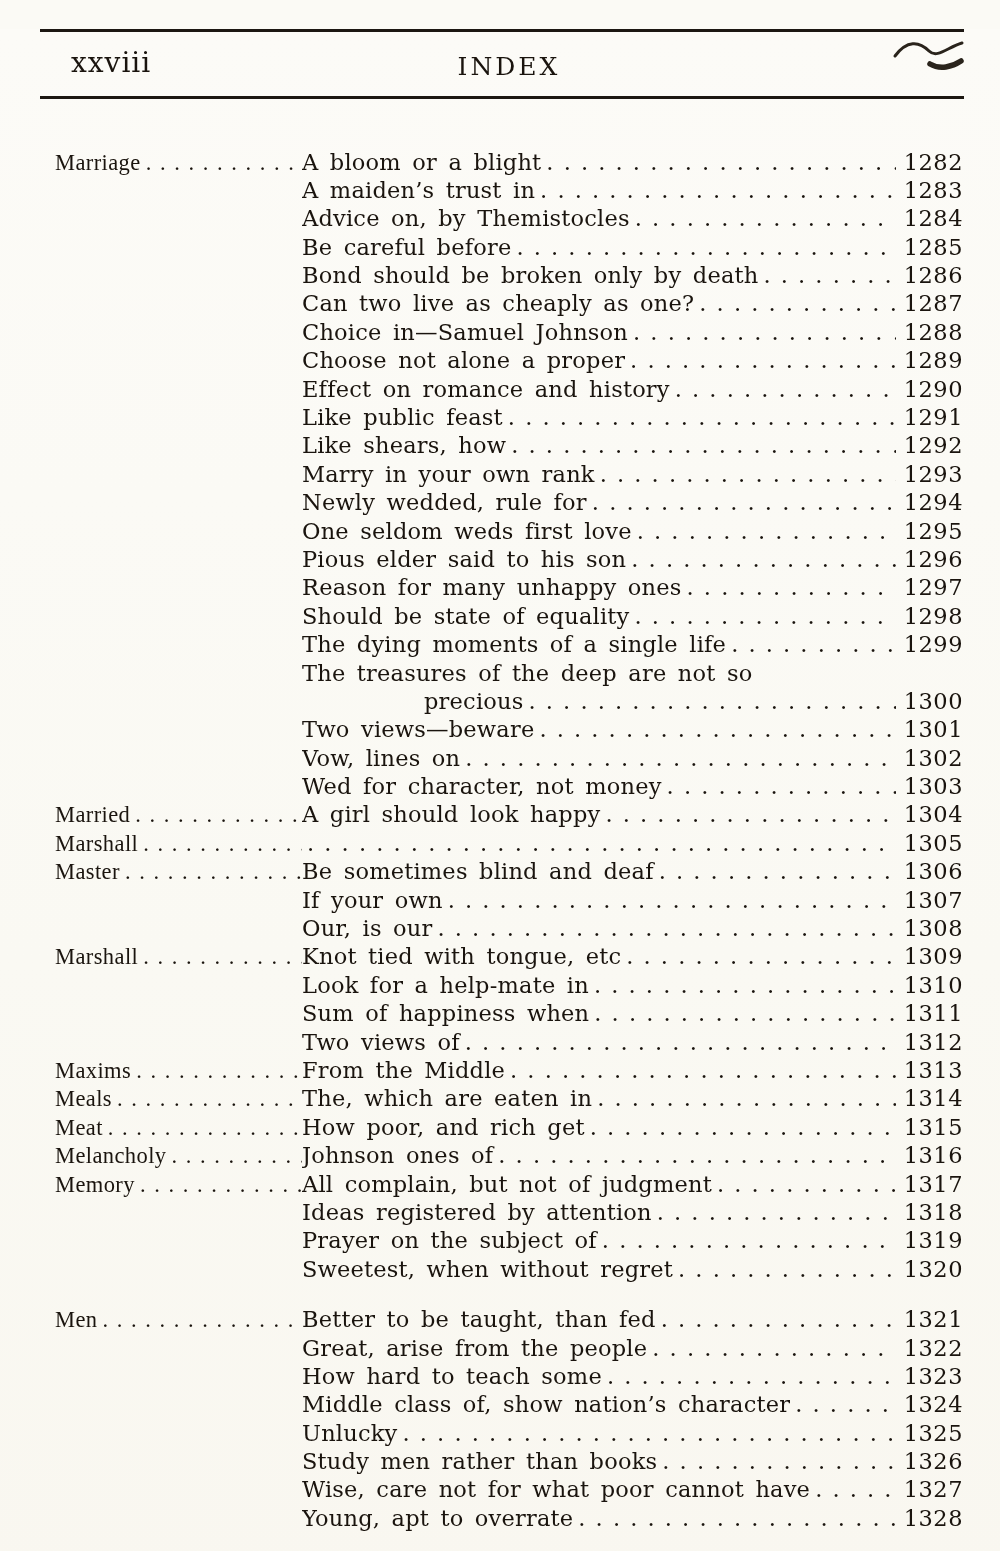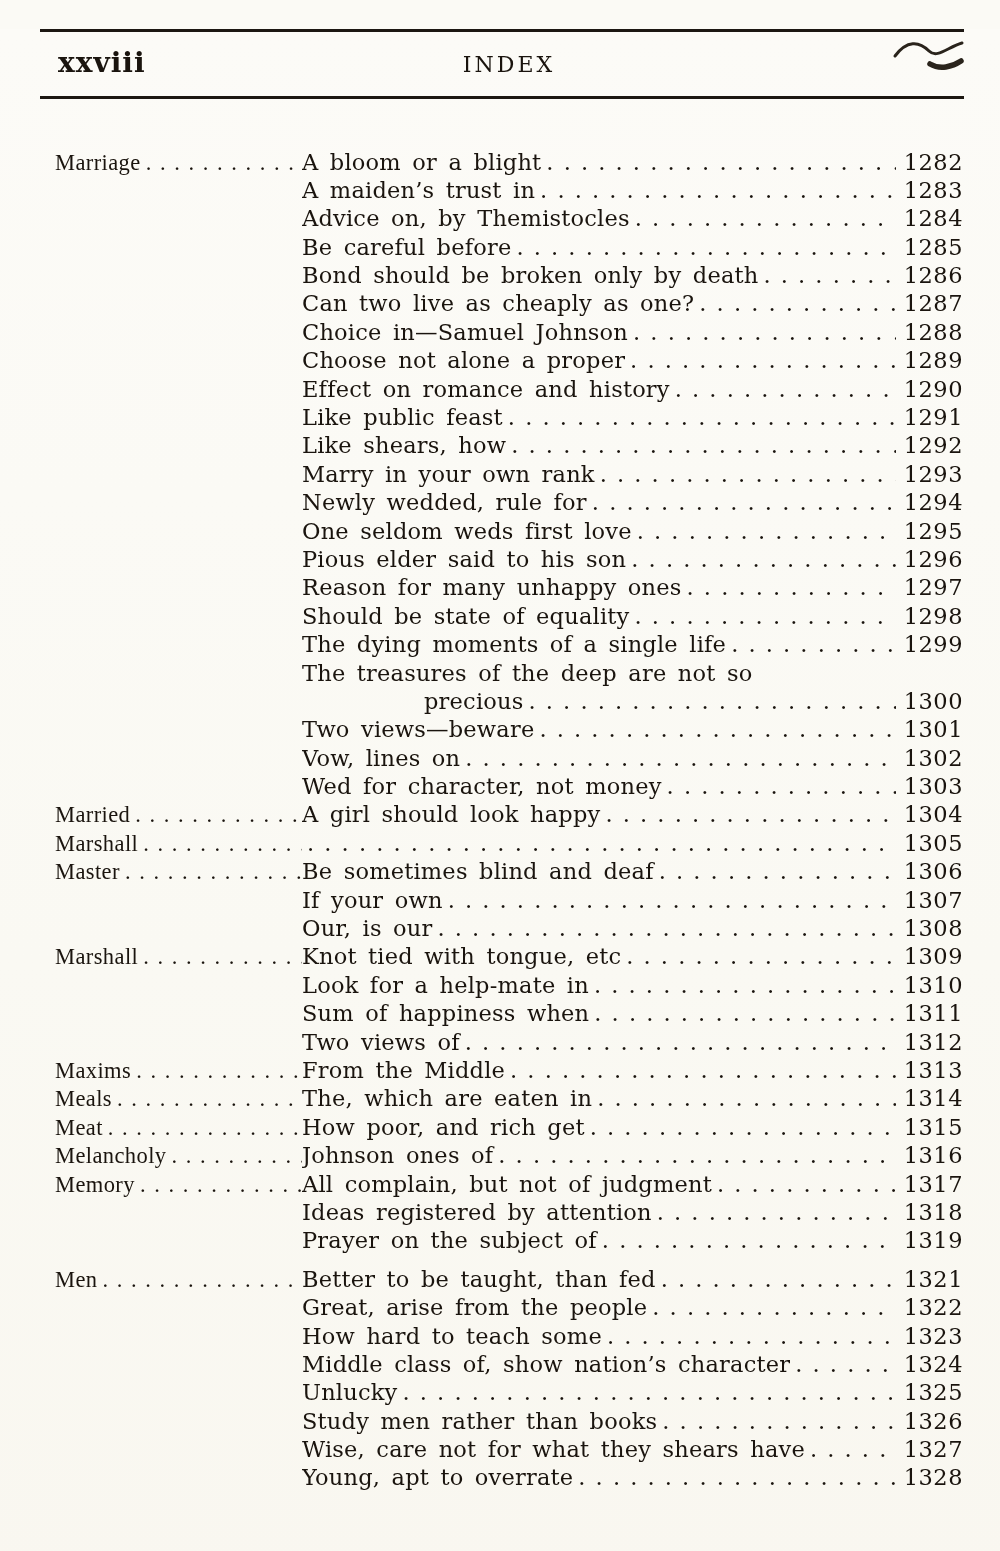--- a/index.html
+++ b/index.html
@@ -24,38 +24,38 @@
     width: 924px;
     background: #1c1712;
   }
   .rule-top { margin-top: 29px; height: 3px; }
   .rule-mid { height: 2.5px; }
   .head-row {
     position: relative;
     height: 64px;
   }
   .folio {
-    position: absolute; left: 3px; top: 14px;
-    font-size: 28px; letter-spacing: 1px; font-weight: bold;
+    position: absolute; left: 16px; top: 14px;
+    font-size: 28px; letter-spacing: 1px;
   }
   .head-title {
     position: absolute; left: 50%; top: 20px;
     transform: translateX(-50%);
-    font-size: 22px; letter-spacing: 3px;
+    font-size: 25px; letter-spacing: 3px;
   }
   #index-rows { margin-top: 49px; }
   .row {
     display: flex;
     align-items: baseline;
     height: 28.4px;
     line-height: 28.4px;
     font-size: 22.5px;
     white-space: nowrap;
   }
-  .row.gap-before { margin-top: 10px; }
+  .row.gap-before { margin-top: 22px; }
   .term-col {
     flex: 0 0 247px;
     display: flex;
     align-items: baseline;
     overflow: hidden;
     font-family: Liberation Serif, serif;
   }
   .term { letter-spacing: 0.4px; word-spacing: 0.15em; }
   .desc-col {
     flex: 1 1 auto;
@@ -436,20 +436,28 @@
         <span class="pagenum">1318</span>
       </div>
       <div class="row">
         <span class="term-col"></span>
         <span class="desc-col">
           <span class="desc-text">Prayer on the subject of</span>
           <span class="dots"></span>
         </span>
         <span class="pagenum">1319</span>
       </div>
+      <div class="row">
+        <span class="term-col"></span>
+        <span class="desc-col">
+          <span class="desc-text">Sweetest, when without regret</span>
+          <span class="dots"></span>
+        </span>
+        <span class="pagenum">1320</span>
+      </div>
       <div class="row gap-before">
         <span class="term-col">
           <span class="term">Men</span>
           <span class="dots"></span>
         </span>
         <span class="desc-col">
           <span class="desc-text">Better to be taught, than fed</span>
           <span class="dots"></span>
         </span>
         <span class="pagenum">1321</span>
@@ -490,21 +498,21 @@
         <span class="term-col"></span>
         <span class="desc-col">
           <span class="desc-text">Study men rather than books</span>
           <span class="dots"></span>
         </span>
         <span class="pagenum">1326</span>
       </div>
       <div class="row">
         <span class="term-col"></span>
         <span class="desc-col">
-          <span class="desc-text">Wise, care not for what they shears have</span>
+          <span class="desc-text">Wise, care not for what poor cannot have</span>
           <span class="dots"></span>
         </span>
         <span class="pagenum">1327</span>
       </div>
       <div class="row">
         <span class="term-col"></span>
         <span class="desc-col">
           <span class="desc-text">Young, apt to overrate</span>
           <span class="dots"></span>
         </span>

